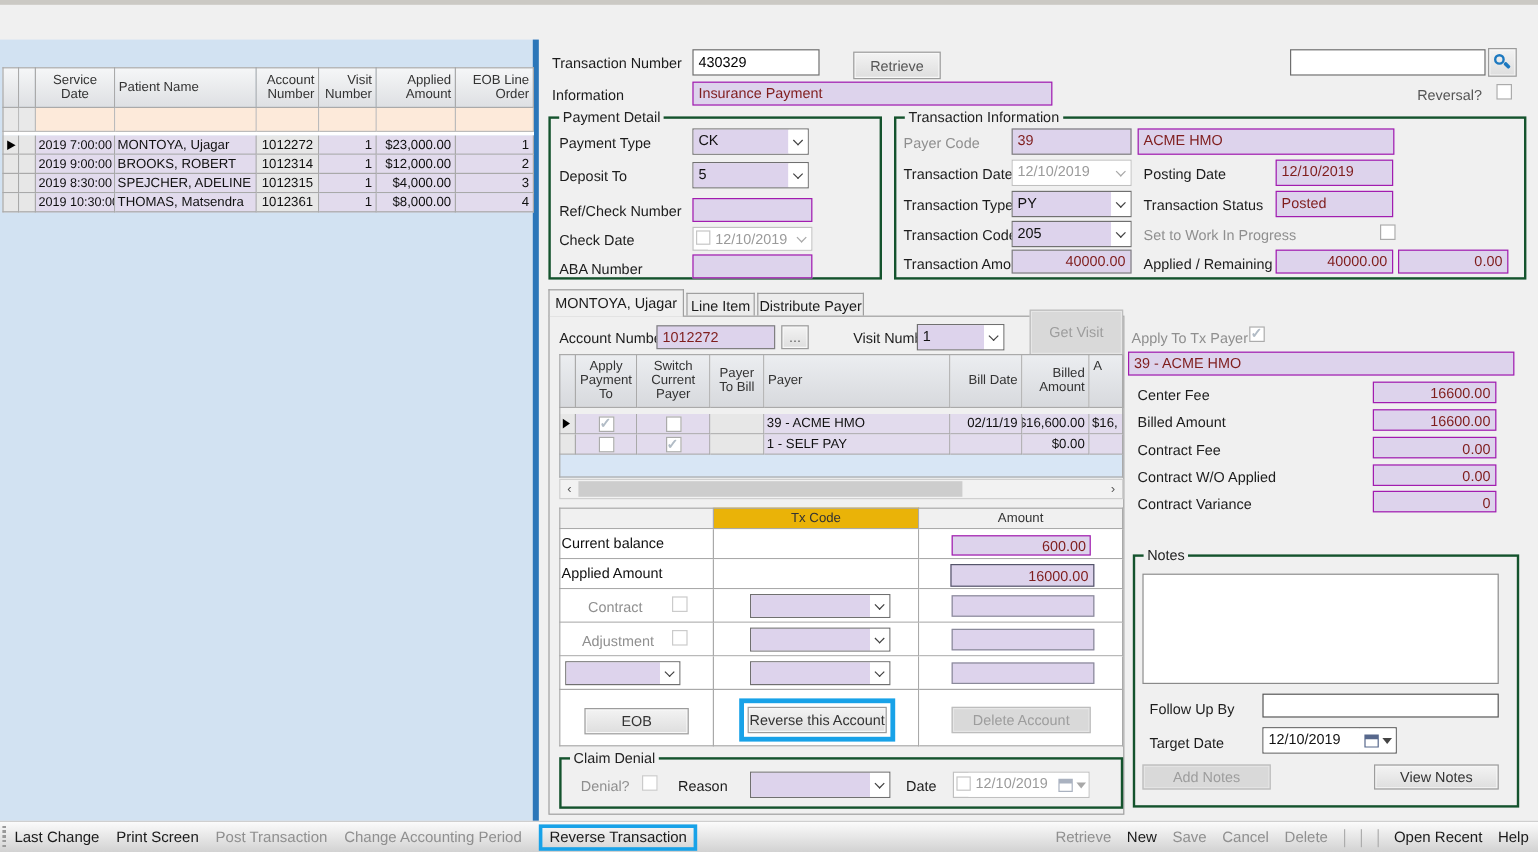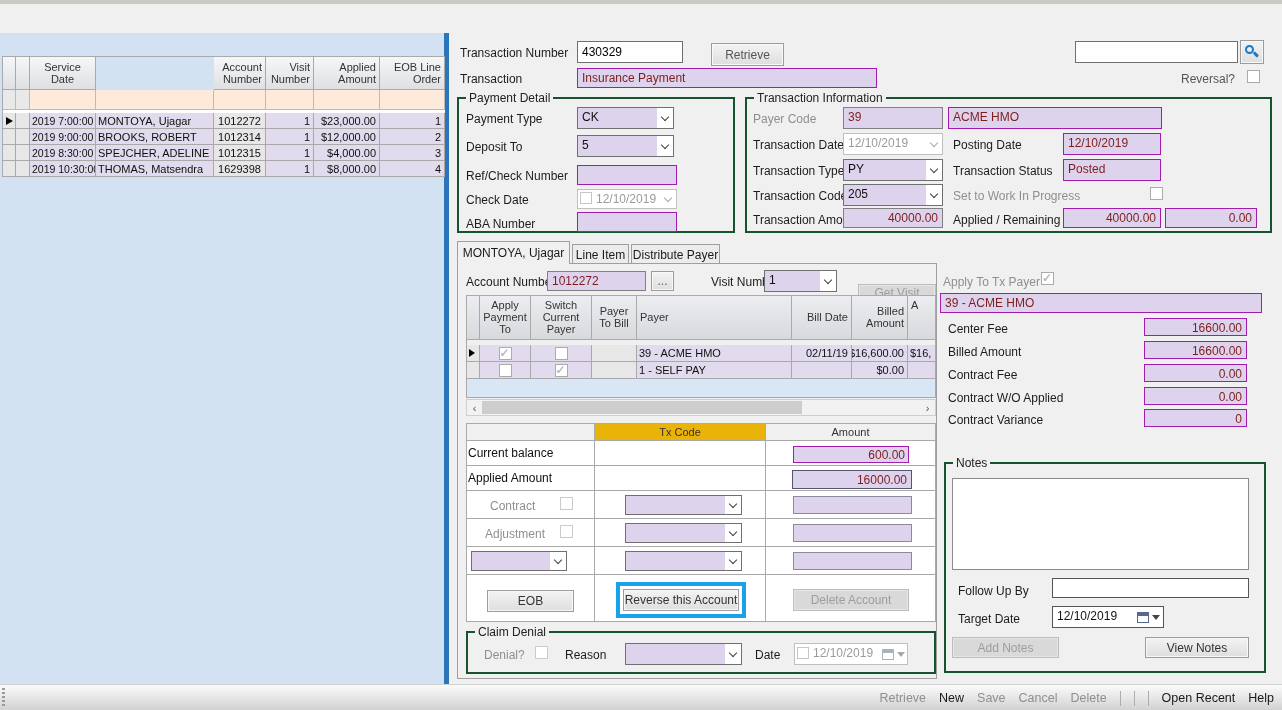--- a/index.html
+++ b/index.html
@@ -117,20 +117,21 @@
 
   <div id="topstrip"></div>
 
   <div id="left-panel"></div>
 
 
   <div class="hcell" style="left:2px;top:56px;width:14px;height:34px"></div>
   <div class="hcell" style="left:16px;top:56px;width:14px;height:34px"></div>
   <div class="hcell" style="left:30px;top:56px;width:66px;height:34px">Service
 Date</div>
+  <div class="hcell lt" style="left:96px;top:56px;width:118px;height:34px">Patient Name</div>
   <div class="hcell rt" style="left:214px;top:56px;width:52px;height:34px">Account
 Number</div>
   <div class="hcell rt" style="left:266px;top:56px;width:48px;height:34px">Visit
 Number</div>
   <div class="hcell rt" style="left:314px;top:56px;width:66px;height:34px">Applied
 Amount</div>
   <div class="hcell rt" style="left:380px;top:56px;width:65px;height:34px">EOB Line
 Order</div>
 
   <div class="fcell gy" style="left:2px;top:90px;width:14px;height:20px"></div>
@@ -169,39 +170,39 @@
   <div class="dcell" style="left:96px;top:145px;width:118px;height:16px">SPEJCHER, ADELINE</div>
   <div class="dcell gy ct" style="left:214px;top:145px;width:52px;height:16px">1012315</div>
   <div class="dcell rt" style="left:266px;top:145px;width:48px;height:16px">1</div>
   <div class="dcell rt" style="left:314px;top:145px;width:66px;height:16px">$4,000.00</div>
   <div class="dcell rt" style="left:380px;top:145px;width:65px;height:16px">3</div>
 
   <div class="dcell gy" style="left:2px;top:161px;width:14px;height:16px"></div>
   <div class="dcell gy" style="left:16px;top:161px;width:14px;height:16px"></div>
   <div class="dcell txt-sm" style="left:30px;top:161px;width:66px;height:16px">2019 10:30:00</div>
   <div class="dcell" style="left:96px;top:161px;width:118px;height:16px">THOMAS, Matsendra</div>
-  <div class="dcell gy ct" style="left:214px;top:161px;width:52px;height:16px">1629398</div>
+  <div class="dcell gy ct" style="left:214px;top:161px;width:52px;height:16px">1012361</div>
   <div class="dcell rt" style="left:266px;top:161px;width:48px;height:16px">1</div>
   <div class="dcell rt" style="left:380px;top:161px;width:65px;height:16px">4</div>
   <div class="dcell rt" style="left:314px;top:161px;width:66px;height:16px">$8,000.00</div>
   <div class="gridframe" style="left:2px;top:56px;width:443px;height:121px"></div>
 
   <div class="lbl" style="left:460px;top:46px">Transaction Number</div>
   <input class="inp" style="left: 577px; top: 41px; width: 106px; height: 22px;" value="430329">
   <div class="btn" style="left:711px;top:43px;width:73px;height:23px;color:#555">Retrieve</div>
 
   <input class="inp" style="left: 1075px; top: 41px; width: 163px; height: 22px;" value="">
   <div class="btn" style="left:1240px;top:40px;width:24px;height:24px">
     <span class="mag">
         <span class="ring"></span>
         <span class="stem"></span>
       </span>
   </div>
 
-  <div class="lbl" style="left:460px;top:72px">Transaction</div>
+  <div class="lbl" style="left:460px;top:72px">Information</div>
   <div class="fld" style="left:577px;top:68px;width:300px;height:20px">Insurance Payment</div>
 
   <div class="lbl" style="left:1181px;top:72px;color:#555">Reversal?</div>
   <div class="chk" style="left:1247px;top:70px"></div>
 
   <div class="grp" style="left:457px;top:97px;width:278px;height:136px">
     <span>Payment Detail</span>
   </div>
   <div class="lbl" style="left:466px;top:112px">Payment Type</div>
   <div class="combo" style="left:577px;top:107px;width:97px;height:22px">
@@ -281,21 +282,21 @@
   <div class="lbl" style="left:466px;top:275px">Account Number</div>
   <div class="fld dark" style="left:547px;top:271px;width:99px;height:20px">1012272</div>
   <div class="btn" style="left:651px;top:271px;width:23px;height:20px;color:#666">...</div>
   <div class="lbl" style="left:711px;top:275px">Visit Number</div>
   <div class="combo" style="left:764px;top:270px;width:73px;height:22px">
     <span class="cval">1</span>
     <span class="cbtn">
         <i class="chv"></i>
       </span>
   </div>
-  <div class="btn disb" style="left:858px;top:284px;width:78px;height:18px">Get Visit</div>
+  <div class="btn disb" style="left:858px;top:258px;width:78px;height:38px">Get Visit</div>
   <div class="lbl dis" style="left:943px;top:275px">Apply To Tx Payer</div>
   <div class="chk on" style="left:1041px;top:272px"></div>
 
   <div class="hcell pgh" style="left:466px;top:295px;width:14px;height:45px"></div>
   <div class="hcell pgh" style="left:480px;top:295px;width:51px;height:45px">Apply
 Payment
 To</div>
   <div class="hcell pgh" style="left:531px;top:295px;width:61px;height:45px">Switch
 Current
 Payer</div>
@@ -457,20 +458,27 @@
     <span class="cval" style="background:#fff">12/10/2019</span>
     <span class="cbtn" style="width:30px;gap:3px">
         <i class="calicon"></i>
         <i class="tri"></i>
       </span>
   </div>
   <div class="btn disb" style="left:952px;top:637px;width:107px;height:21px">Add Notes</div>
   <div class="btn" style="left:1145px;top:637px;width:104px;height:21px">View Notes</div>
 
   <div id="statusbar">
+    <div id="sb-left">
+      <span class="sb-item">Last Change</span>
+      <span class="sb-item">Print Screen</span>
+      <span class="sb-item dis">Post Transaction</span>
+      <span class="sb-item dis">Change Accounting Period</span>
+      <span class="sb-item sb-hl">Reverse Transaction</span>
+    </div>
     <div id="sb-right">
       <span class="sb-item dis">Retrieve</span>
       <span class="sb-item">New</span>
       <span class="sb-item dis">Save</span>
       <span class="sb-item dis">Cancel</span>
       <span class="sb-item dis">Delete</span>
       <span class="vsep"></span>
       <span class="vsep"></span>
       <span class="vsep"></span>
       <span class="sb-item">Open Recent</span>

